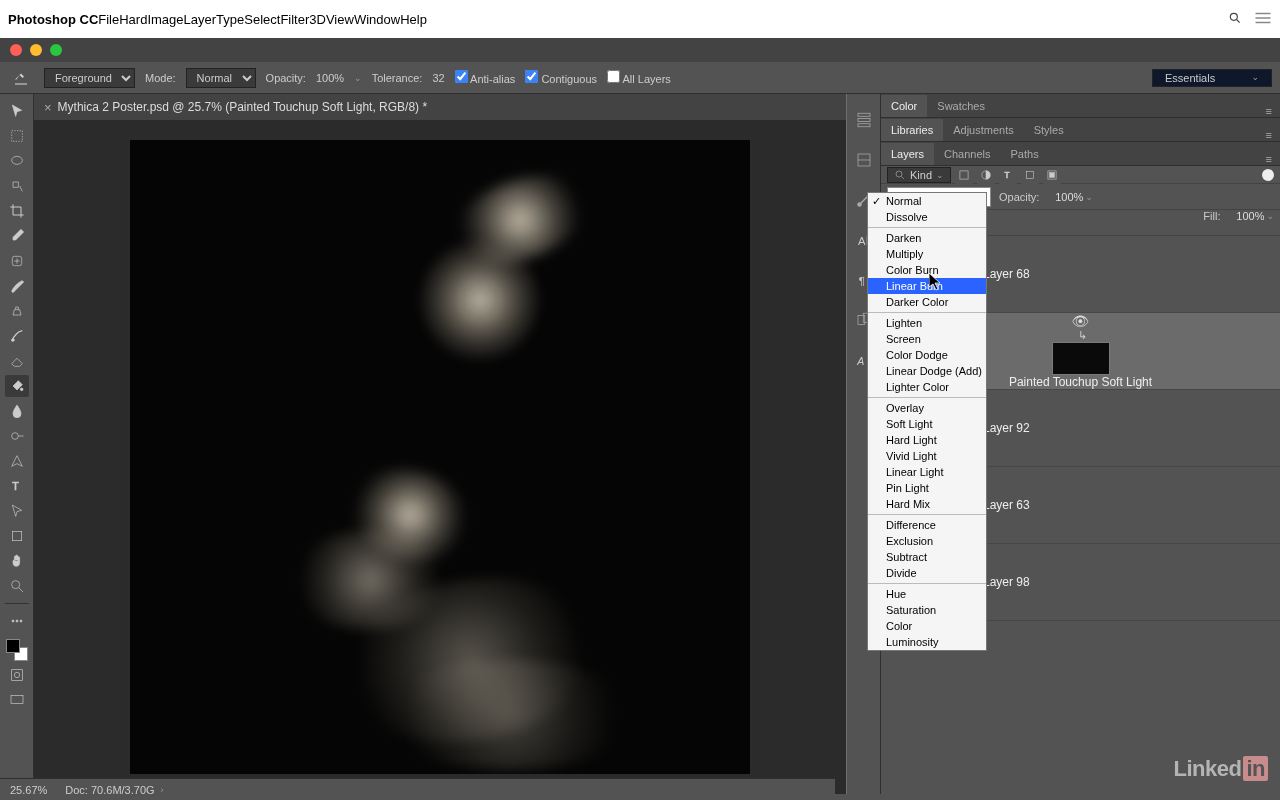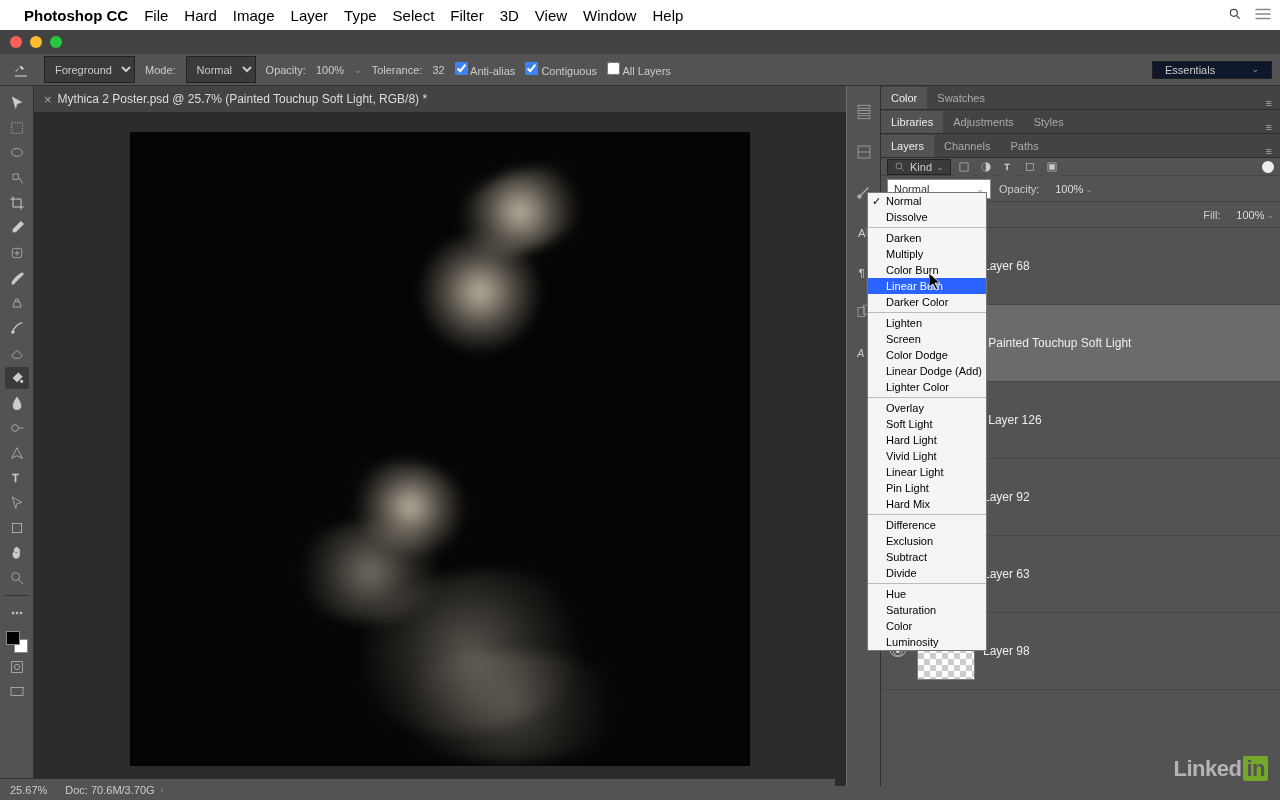--- a/index.html
+++ b/index.html
@@ -1,36 +1,36 @@
 <!DOCTYPE html>
 <html><head>
 <meta charset="utf-8">
 <style>
 * { margin: 0; padding: 0; box-sizing: border-box; font-family: -apple-system, "Helvetica Neue", Arial, sans-serif; }
 body { background: #535353; width: 1280px; height: 800px; overflow: hidden; position: relative; user-select: none; }
 
 
-.mac-menubar { height: 30px; background: #fff; display: flex; align-items: center; padding: 0 8px; font-size: 15px; color: #000; gap: 16px; }
+.mac-menubar { height: 38px; background: #fff; display: flex; align-items: center; padding: 0 8px; font-size: 13px; color: #000; gap: 0; }
 .mac-menubar .apple { font-size: 14px; }
 .mac-menubar .app-name { font-weight: 700; }
 .mac-menubar .fill { flex: 1; }
 .mac-menubar .right-icons { display: flex; gap: 12px; align-items: center; }
 .search-glyph svg { width: 14px; height: 14px; }
 .hamburger svg { width: 18px; height: 14px; }
 
 
 .win-titlebar { height: 24px; background: #434343; display: flex; align-items: center; position: relative; }
 .traffic-lights { display:flex; gap:8px; padding-left:10px; }
 .dot { width: 12px; height: 12px; border-radius: 50%; }
 .dot.red { background:#ff5f57;} .dot.yellow{background:#febc2e;} .dot.green{background:#28c840;}
 .win-title { position:absolute; left:0; right:0; text-align:center; font-size:13px; color:#ddd; }
 
 
 .options-bar { height: 32px; background: #535353; display:flex; align-items:center; padding: 0 8px; font-size: 11px; color:#ccc; gap:10px; border-bottom:1px solid #2f2f2f; }
-.sel { background:#3a3a3a; border:1px solid #222; color:#ccc; font-size:11px; height:27px; padding:0 6px; }
+.sel { background:#3a3a3a; border:1px solid #222; color:#ccc; font-size:11px; height:20px; padding:0 6px; }
 .opt-label { color:#ccc; }
 .chk { accent-color:#3b82f6; }
 .essentials { flex:1; display:flex; justify-content:flex-end; }
 .essentials-box { background:#0f172a; border:1px solid #222; padding:2px 12px; font-size:11px; color:#ccc; width:120px; display:flex; justify-content:space-between; }
 .tool-icon-slot { width:26px; height:26px; display:flex; align-items:center; justify-content:center; }
 .tool-icon-slot svg { width:18px; height:18px; fill:#ccc; }
 
 
 .main-wrap { display:flex; height: calc(800px - 22px - 24px - 32px - 22px); }
 
@@ -79,27 +79,27 @@
 .filter-ic svg { width:14px; height:14px; fill:#ccc; stroke:#ccc; }
 .filter-toggle { width:12px; height:12px; border-radius:50%; background:#eee; margin-left:auto; }
 
 .blend-row { height:26px; display:flex; align-items:center; padding:0 6px; gap:8px; border-bottom:1px solid #434343; }
 .blend-select-btn { width:104px; height:20px; background:#fff; border:1px solid #888; display:flex; align-items:center; justify-content:space-between; padding:0 6px; font-size:11px; color:#333; cursor:pointer; }
 .op-label { color:#ccc; }
 .val-box { display:flex; align-items:center; gap:2px; }
 .val-box input { width:36px; background:transparent; border:none; color:#ddd; font-size:11px; text-align:right; }
 .caret { font-size:9px; color:#999; }
 
-.lock-row { height:26px; display:flex; align-items:center; padding:0 6px; gap:8px; border-bottom:1px solid #434343; position:relative; }
+.lock-row { height:26px; display:flex; align-items:flex-start; padding:0 6px; gap:8px; border-bottom:1px solid #434343; position:relative; }
 .lock-icons { display:flex; gap:4px; }
 .lock-ic { width:16px; height:16px; display:flex; align-items:center; justify-content:center; }
 
 .layer-list { flex:1; overflow:auto; }
 .layer-row { height:77px; display:flex; align-items:center; padding:0 6px; border-bottom:1px solid #474747; }
-.layer-row.selected { background:#6b6b6b; }
+.layer-row.selected { background:#6b6b6b;flex-direction:column; }
 .eye { width:22px; text-align:center; font-size:14px; color:#ddd; cursor:pointer; }
 .thumb { width:58px; height:58px; background:#0a0a0a; border:1px solid #7a7a7a; margin:0 8px; position:relative; }
 .thumb.checker { background:
   linear-gradient(45deg,#ccc 25%,transparent 25%,transparent 75%,#ccc 75%),
   linear-gradient(45deg,#ccc 25%,#fff 25%,#fff 75%,#ccc 75%);
   background-size:12px 12px; background-position:0 0,6px 6px; }
 .layer-name { color:#eee; font-size:12px; }
 
 
 .blend-popup { position:absolute; left:867px; top:192px; width:120px; background:#f5f5f5; border:1px solid #777; font-size:11px; color:#000; z-index:50; }
@@ -107,21 +107,21 @@
 .blend-popup .item.checked::before { content:"✓"; position:absolute; left:4px; }
 .blend-popup .item.highlight { background:#2a63ff; color:#fff; }
 .blend-popup .sep { height:1px; background:#bbb; margin:2px 0; }
 
 
 .status-bar { position:absolute; bottom:0; left:0; height:22px; width:835px; background:#535353; color:#ccc; font-size:11px; display:flex; align-items:center; padding:0 10px; gap:18px; border-top:1px solid #2f2f2f; }
 .status-bar .seg { display:flex; align-items:center; gap:6px; }
 
 
 .linkedin-mark { position:absolute; right:12px; bottom:18px; color:#ddd; font-weight:700; font-size:22px; opacity:.7; letter-spacing:-0.5px; }
-.linkedin-mark .box { background:#84cc16; color:#555; padding:0 3px; border-radius:2px; margin-left:2px; }
+.linkedin-mark .box { background:#fca5a5; color:#555; padding:0 3px; border-radius:2px; margin-left:2px; }
 
 .cursor-caret { position:absolute; left:929px; top:273px; width:12px; height:18px; z-index:60; pointer-events:none; }
 </style>
 </head>
 <body>
 
 <div class="mac-menubar">
   <span class="apple"></span>
   <span class="app-name">Photoshop CC</span>
   <span>File</span>
@@ -498,26 +498,20 @@
             <span class="layer-name">Layer 68</span>
           </div>
           <div class="layer-row selected">
             <div class="eye">👁</div>
             <span style="color:#ccc;margin-right:-4px">↳</span>
             <div class="thumb "></div>
             <span class="layer-name">Painted Touchup Soft Light</span>
           </div>
           <div class="layer-row">
             <div class="eye">👁</div>
-            <span style="color:#ccc;margin-right:-4px">↳</span>
-            <div class="thumb "></div>
-            <span class="layer-name">Layer 126</span>
-          </div>
-          <div class="layer-row">
-            <div class="eye">👁</div>
             <div class="thumb "></div>
             <span class="layer-name">Layer 92</span>
           </div>
           <div class="layer-row">
             <div class="eye">👁</div>
             <div class="thumb checker"></div>
             <span class="layer-name">Layer 63</span>
           </div>
           <div class="layer-row">
             <div class="eye">👁</div>

